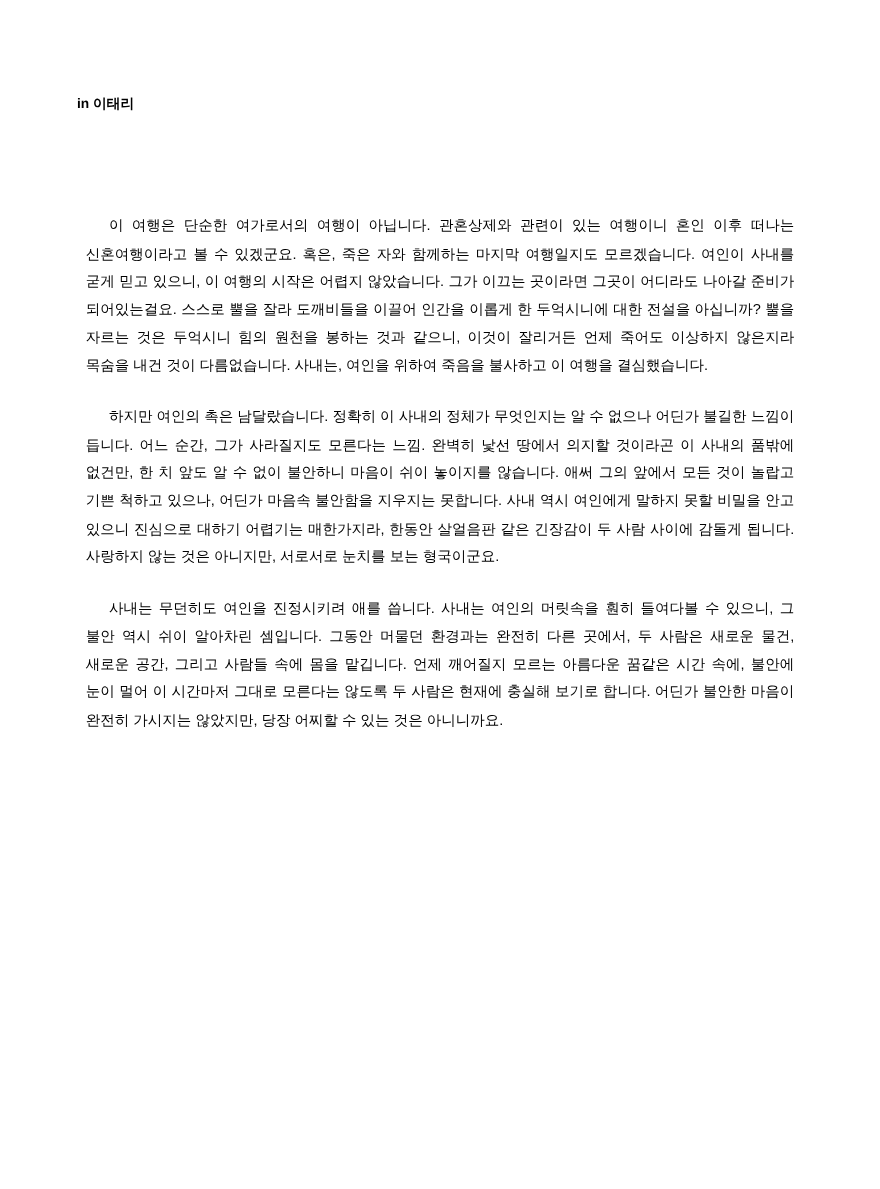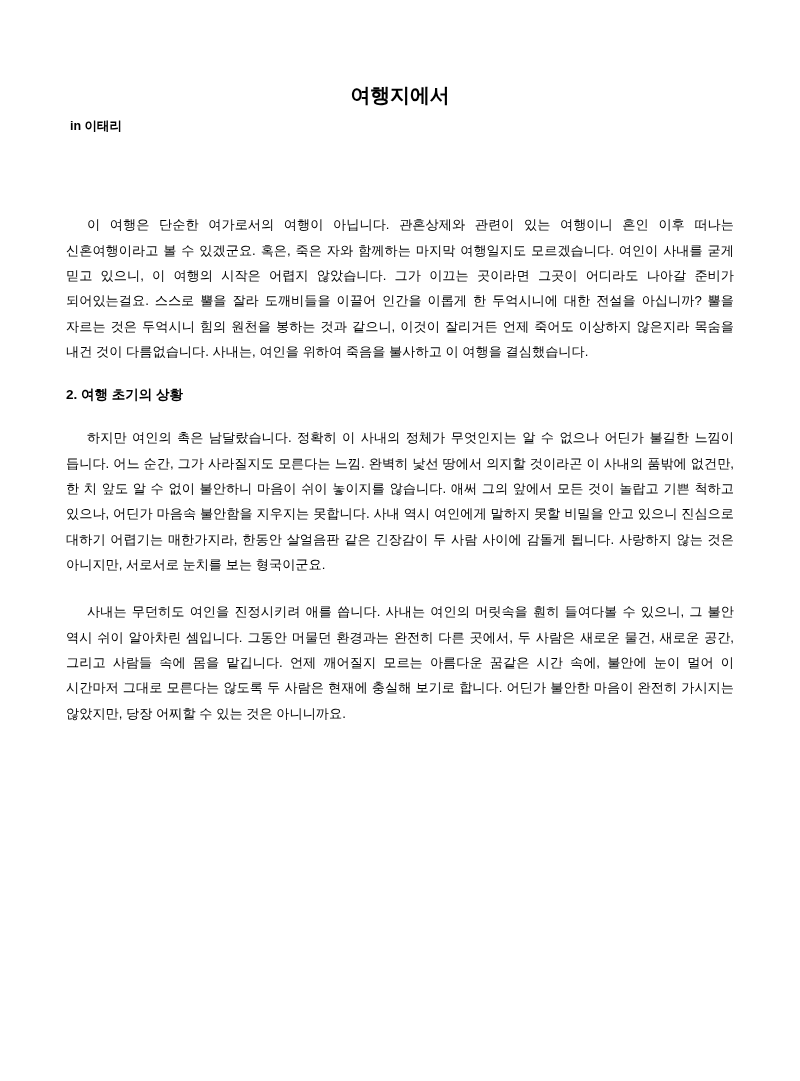--- a/index.html
+++ b/index.html
@@ -50,43 +50,41 @@
     font-weight: bold;
     margin: 0 0 20px 0;
     line-height: 1.4;
   }
   .section-body {
     font-size: 13.2px;
     line-height: 1.92;
     text-align: justify;
     text-justify: inter-character;
     text-indent: 21px;
-    margin: 0;
+    margin: 12px;
     word-break: keep-all;
   }
   .section-body:last-child {
     margin-bottom: 0;
   }
 </style>
 </head>
 <body>
 
 <div class="page">
 
-  <h1 class="doc-title">여행지에서</h1>
   <div class="doc-subtitle">in 이태리</div>
 
   <div class="spacer-after-header"></div>
 
   <section class="section">
     <p class="section-body">이 여행은 단순한 여가로서의 여행이 아닙니다. 관혼상제와 관련이 있는 여행이니 혼인 이후 떠나는 신혼여행이라고 볼 수 있겠군요. 혹은, 죽은 자와 함께하는 마지막 여행일지도 모르겠습니다. 여인이 사내를 굳게 믿고 있으니, 이 여행의 시작은 어렵지 않았습니다. 그가 이끄는 곳이라면 그곳이 어디라도 나아갈 준비가 되어있는걸요. 스스로 뿔을 잘라 도깨비들을 이끌어 인간을 이롭게 한 두억시니에 대한 전설을 아십니까? 뿔을 자르는 것은 두억시니 힘의 원천을 봉하는 것과 같으니, 이것이 잘리거든 언제 죽어도 이상하지 않은지라 목숨을 내건 것이 다름없습니다. 사내는, 여인을 위하여 죽음을 불사하고 이 여행을 결심했습니다.</p>
   </section>
 
   <section class="section">
-    <h2 class="section-heading">2. 여행 초기의 상황</h2>
     <p class="section-body">하지만 여인의 촉은 남달랐습니다. 정확히 이 사내의 정체가 무엇인지는 알 수 없으나 어딘가 불길한 느낌이 듭니다. 어느 순간, 그가 사라질지도 모른다는 느낌. 완벽히 낯선 땅에서 의지할 것이라곤 이 사내의 품밖에 없건만, 한 치 앞도 알 수 없이 불안하니 마음이 쉬이 놓이지를 않습니다. 애써 그의 앞에서 모든 것이 놀랍고 기쁜 척하고 있으나, 어딘가 마음속 불안함을 지우지는 못합니다. 사내 역시 여인에게 말하지 못할 비밀을 안고 있으니 진심으로 대하기 어렵기는 매한가지라, 한동안 살얼음판 같은 긴장감이 두 사람 사이에 감돌게 됩니다. 사랑하지 않는 것은 아니지만, 서로서로 눈치를 보는 형국이군요.</p>
   </section>
 
   <section class="section">
     <p class="section-body">사내는 무던히도 여인을 진정시키려 애를 씁니다. 사내는 여인의 머릿속을 훤히 들여다볼 수 있으니, 그 불안 역시 쉬이 알아차린 셈입니다. 그동안 머물던 환경과는 완전히 다른 곳에서, 두 사람은 새로운 물건, 새로운 공간, 그리고 사람들 속에 몸을 맡깁니다. 언제 깨어질지 모르는 아름다운 꿈같은 시간 속에, 불안에 눈이 멀어 이 시간마저 그대로 모른다는 않도록 두 사람은 현재에 충실해 보기로 합니다. 어딘가 불안한 마음이 완전히 가시지는 않았지만, 당장 어찌할 수 있는 것은 아니니까요.</p>
   </section>
 
 </div>
 
 </body></html>

